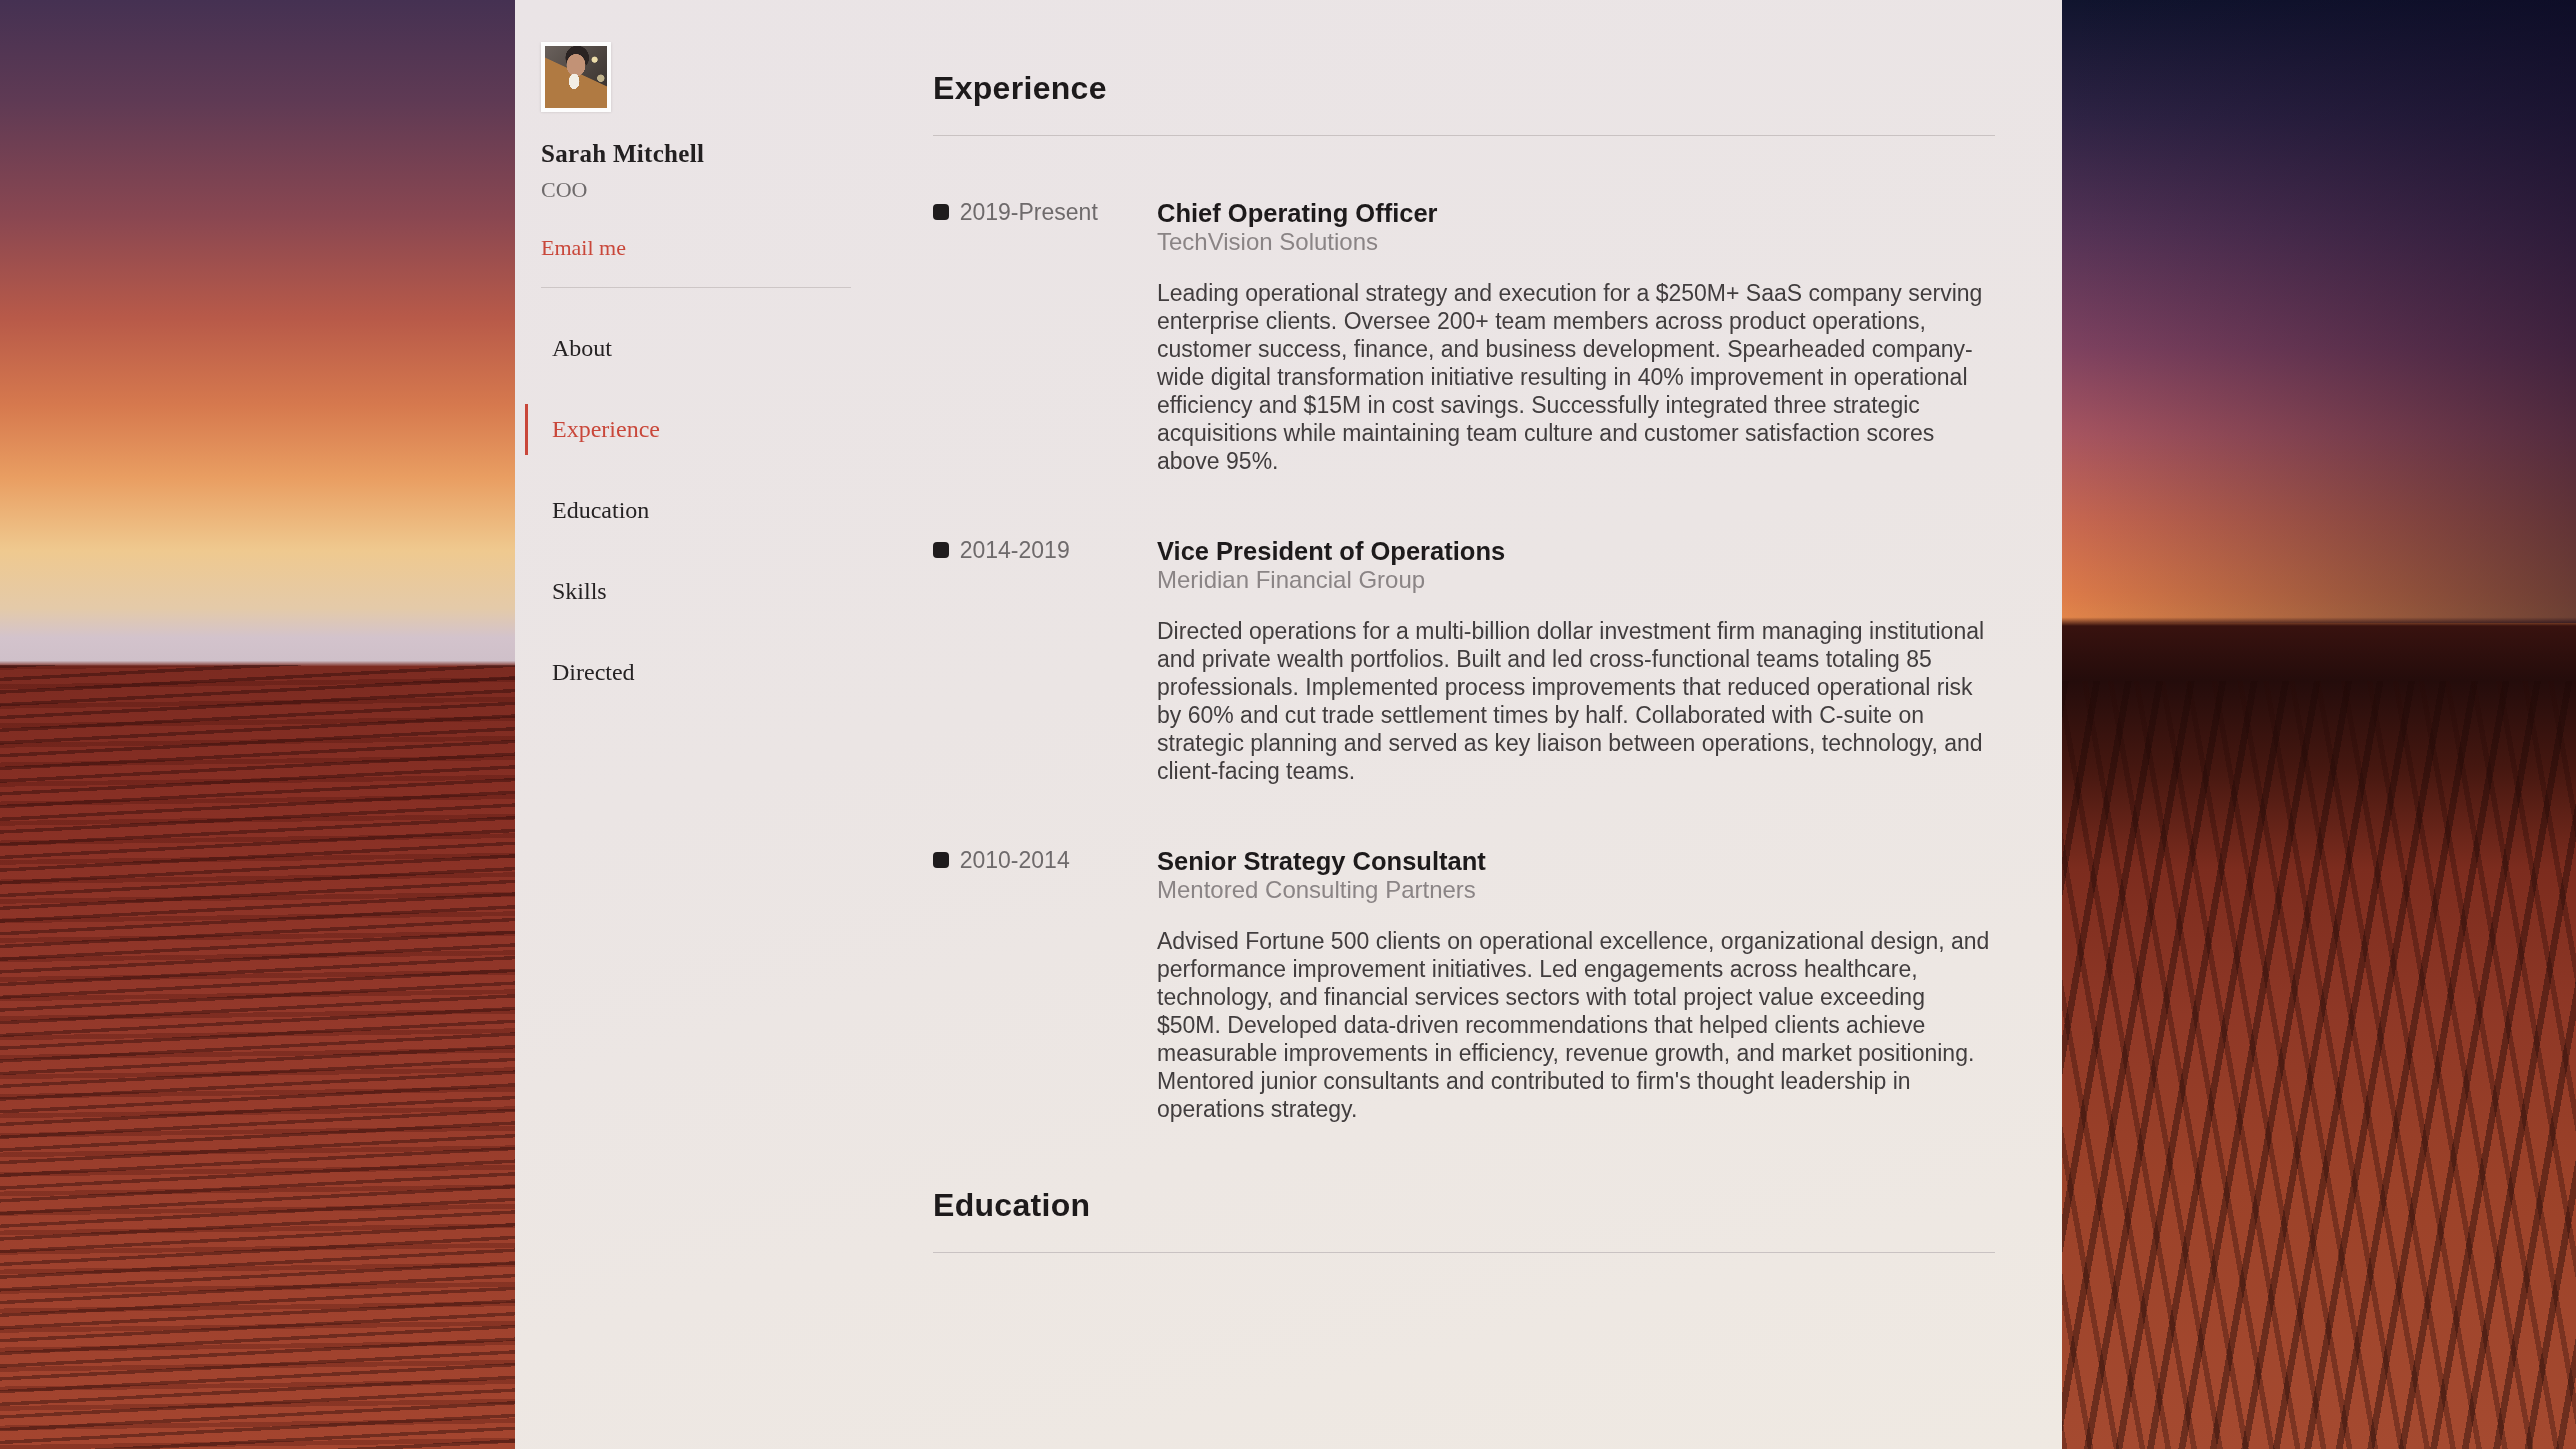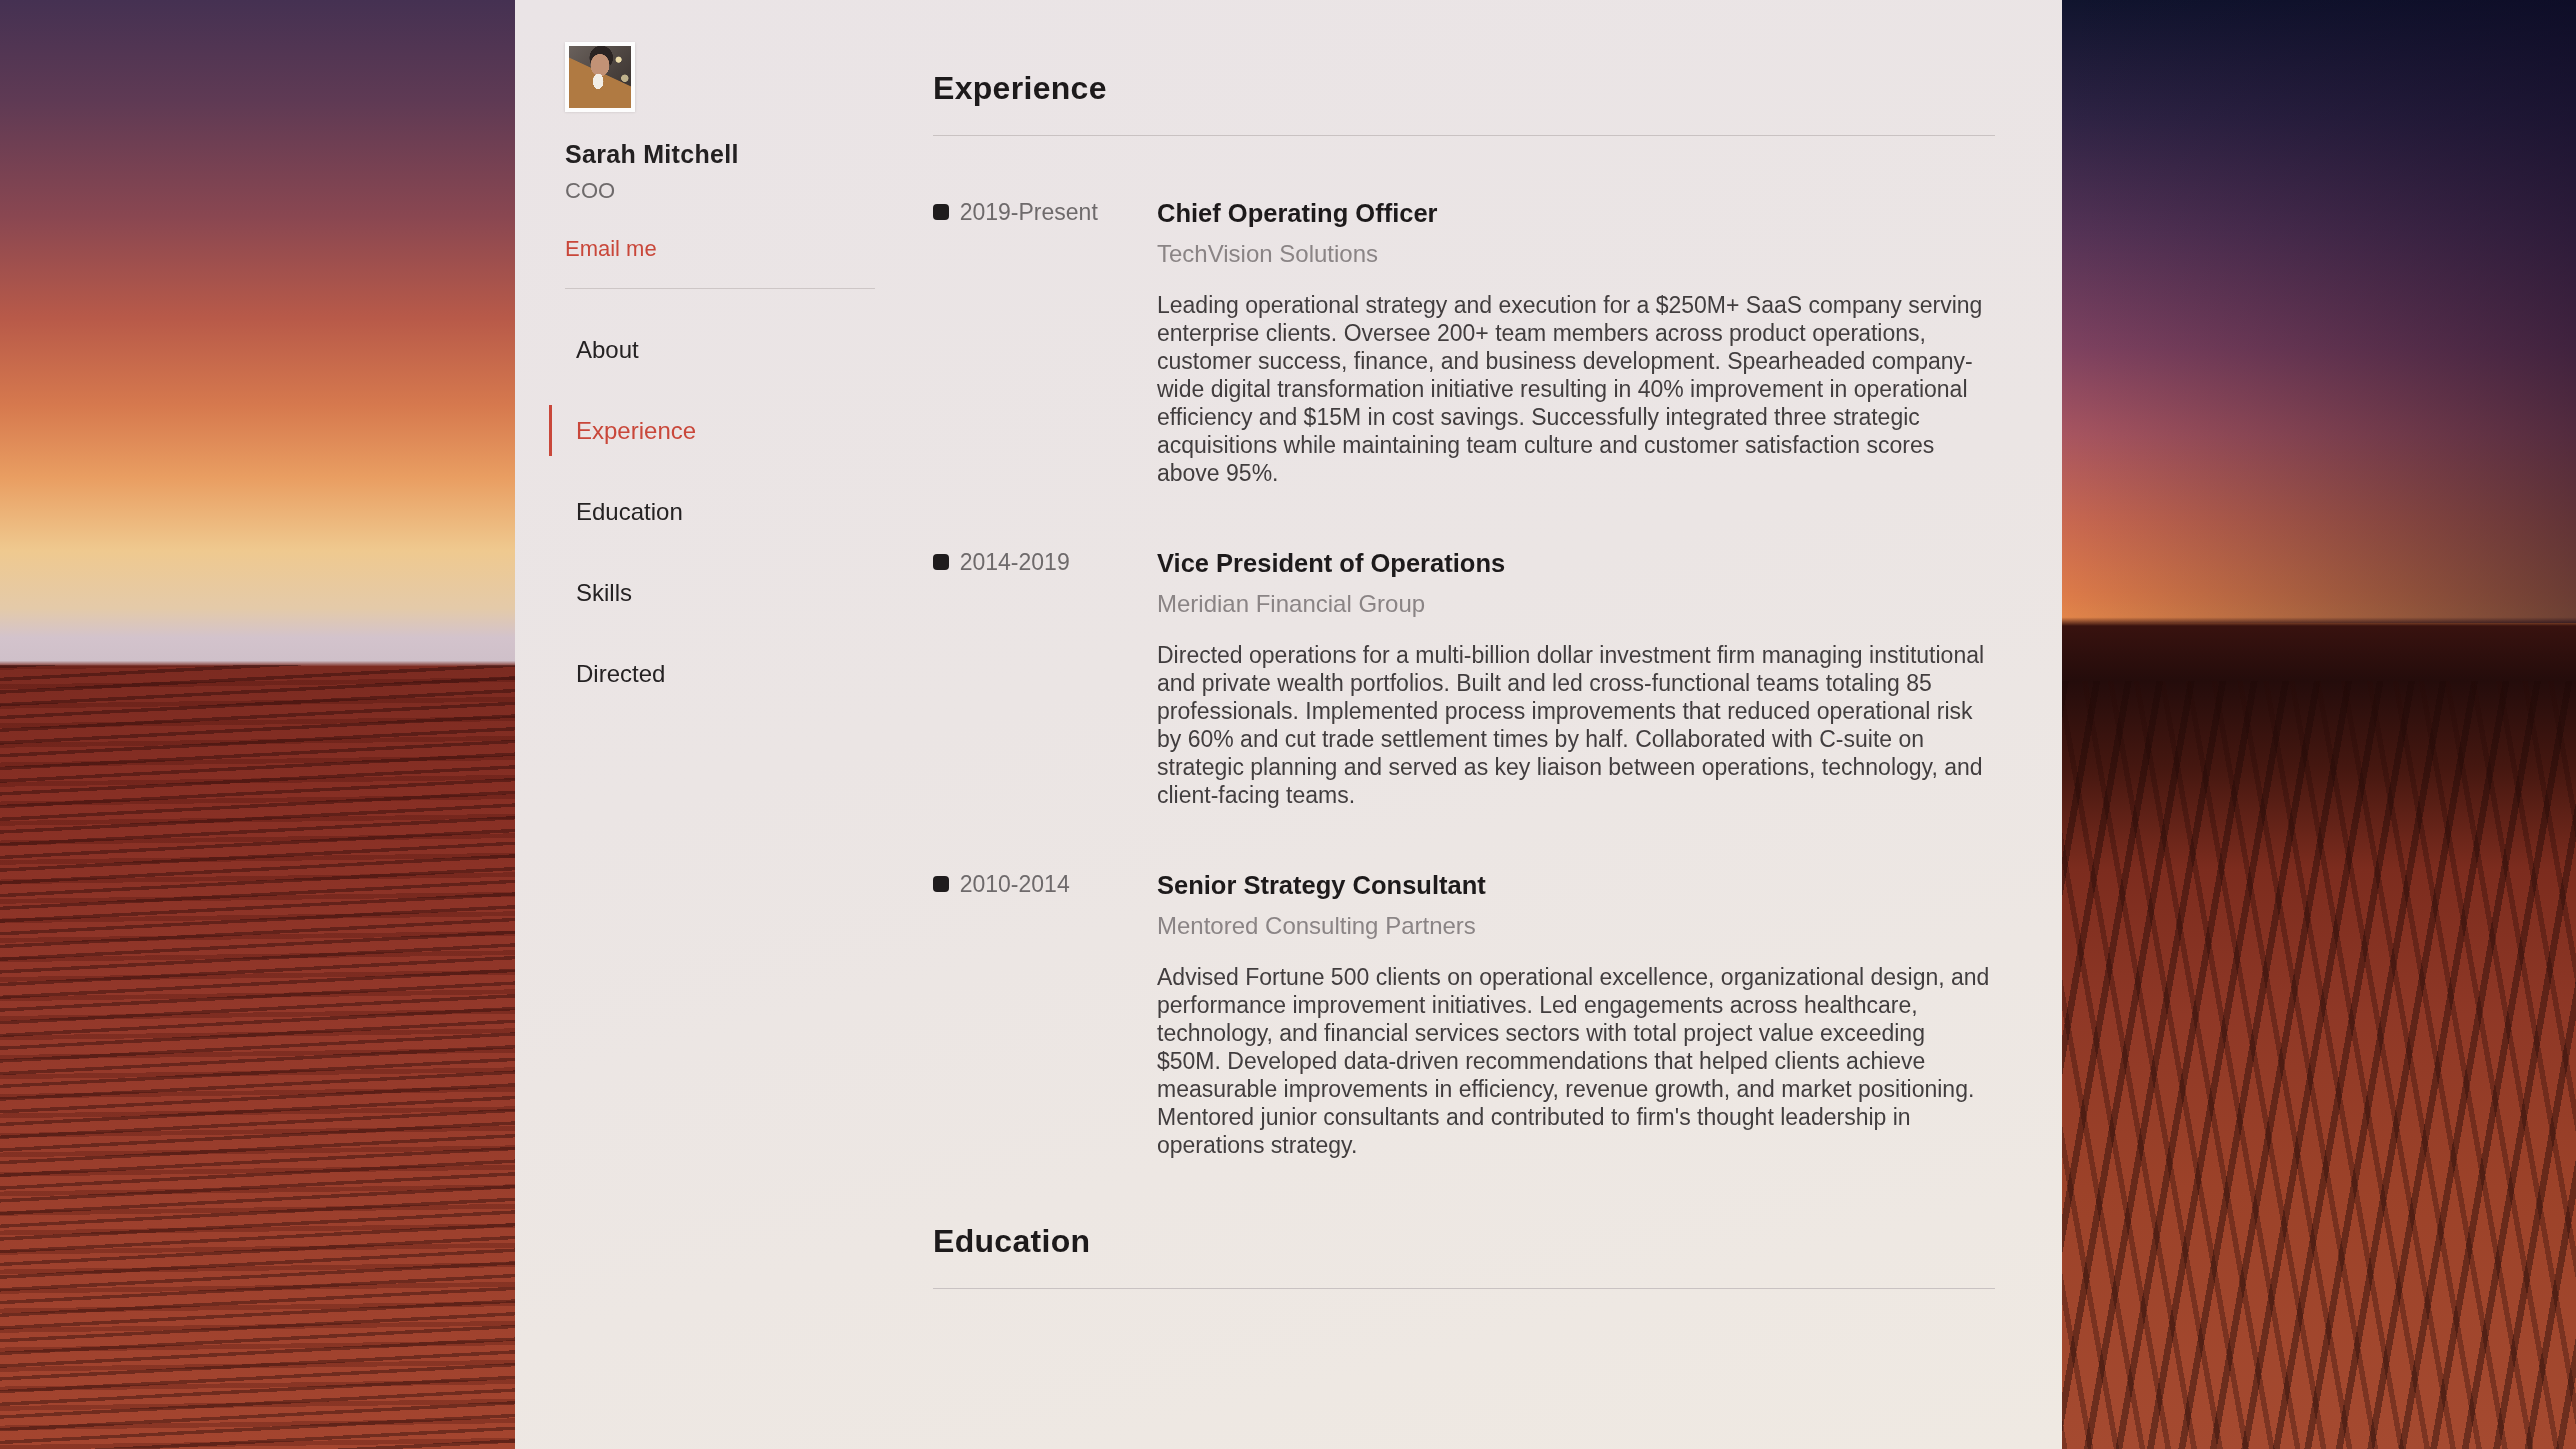--- a/index.html
+++ b/index.html
@@ -27,21 +27,21 @@
     background:
       repeating-linear-gradient(100deg, rgba(30,8,6,.42) 0 6.7px, rgba(0,0,0,0) 6.7px 31px),
       repeating-linear-gradient(80deg, rgba(40,10,7,.33) 0 5.4px, rgba(0,0,0,0) 5.4px 25.5px);}
 
   
   .panel{position:absolute;left:515px;top:0;width:1547px;height:1449px;
     background:linear-gradient(165deg,#eae4e6 0%,#ebe5e4 45%,#efe9e2 100%);
     display:flex;}
 
   
-  .sidebar{width:418px;flex:none;box-sizing:border-box;padding:42px 0 0 50px;}
+  .sidebar{width:418px;flex:none;box-sizing:border-box;padding:42px 0 0 26px;font-family:Liberation Serif, serif;}
   .avatar{width:62px;height:62px;border:4.7px solid #fdfdfd;box-sizing:content-box;
     box-shadow:0 0.7px 2.7px rgba(0,0,0,.15);
     background:
       radial-gradient(circle at 80% 22%, rgba(245,228,175,.95) 0 2.7px, rgba(245,228,175,0) 3.4px),
       radial-gradient(circle at 90% 52%, rgba(245,228,175,.7) 0 3.4px, rgba(245,228,175,0) 4px),
       radial-gradient(ellipse 8.7px 12.7px at 47% 57%, #f2eee6 0 60%, rgba(0,0,0,0) 62%),
       radial-gradient(ellipse 16px 19px at 50% 31%, #c29276 0 58%, rgba(0,0,0,0) 60%),
       radial-gradient(ellipse 21px 21.5px at 52% 19%, #2a2322 0 55%, rgba(0,0,0,0) 57%),
       linear-gradient(205deg, rgba(0,0,0,0) 0 44%, #b07a42 45% 100%),
       linear-gradient(135deg,#6a615c 0%,#4a423e 55%,#332c29 100%);}
@@ -60,21 +60,21 @@
   .main{flex:1;box-sizing:border-box;padding:43px 67px 0 0;}
   .section-heading{font-size:32px;font-weight:700;color:#1d1a1b;letter-spacing:0.3px;}
   .heading-divider{height:1.3px;background:#c9c2c2;margin-top:28px;}
   .entries{margin-top:63px;}
   .entry{display:flex;margin-bottom:62px;}
   .entry-left{width:224px;flex:none;display:flex;align-items:flex-start;}
   .marker{width:16px;height:16px;border-radius:4px;background:#1f1c1d;flex:none;margin-top:4.7px;}
   .period{margin-left:10.7px;font-size:23px;color:#6e6a6b;}
   .entry-right{flex:1;min-width:0;}
   .entry-title{font-size:25.5px;font-weight:600;color:#1d1a1b;}
-  .entry-company{margin-top:12px;font-size:24px;color:#8a8485;}
+  .entry-company{font-size:24px;color:#8a8485;}
   .entry-desc{margin-top:23px;font-size:23px;line-height:28px;color:#413d3e;max-width:835px;}
   .education{margin-top:64px;}
 </style>
 </head>
 <body>
 
 <div class="bg-left"></div>
 <div class="bg-right"></div>
 
 <div class="panel">

